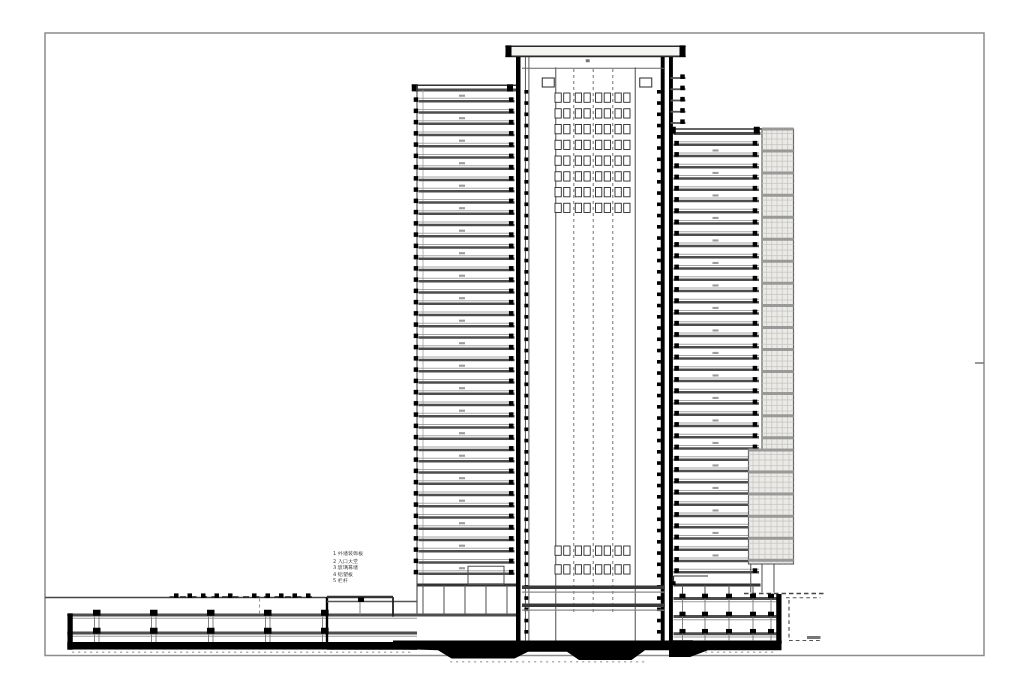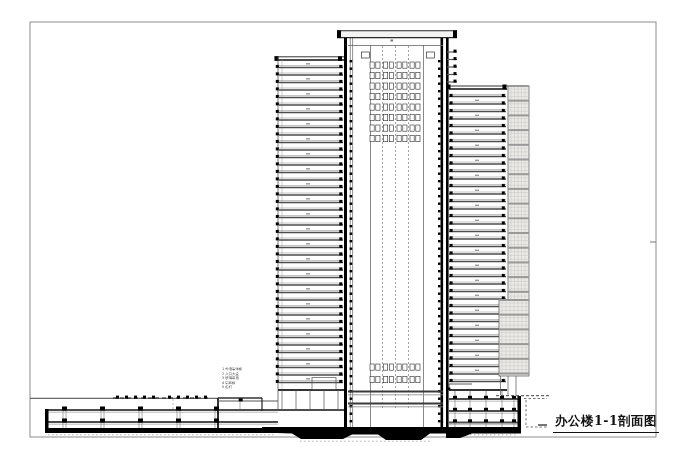--- a/index.html
+++ b/index.html
@@ -848,16 +848,13 @@
   <div id="legend">
     <div class="legend-item">1  外墙装饰板</div>
     <div class="legend-item">2  入口大堂</div>
     <div class="legend-item">3  玻璃幕墙</div>
     <div class="legend-item">4  铝塑板</div>
     <div class="legend-item">5  栏杆</div>
   </div>
 
   <div id="scale-mark"></div>
 
-  <div id="title-block">
-    <span id="drawing-title">办公楼1-1剖面图</span>
-  </div>
 </div>
 
 </body></html>

